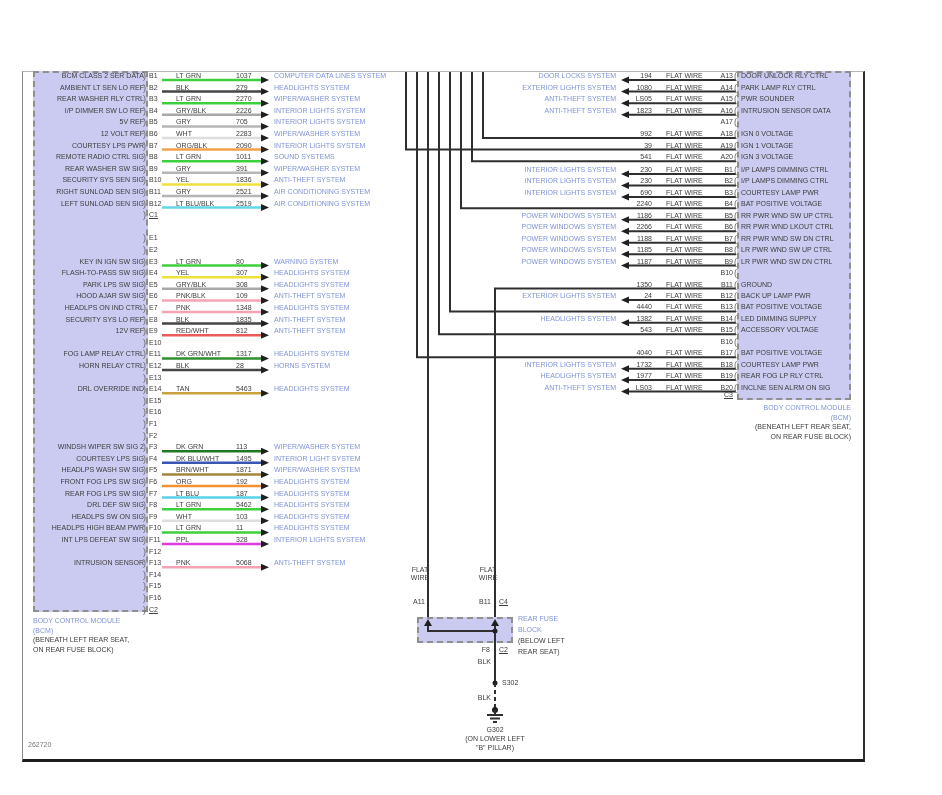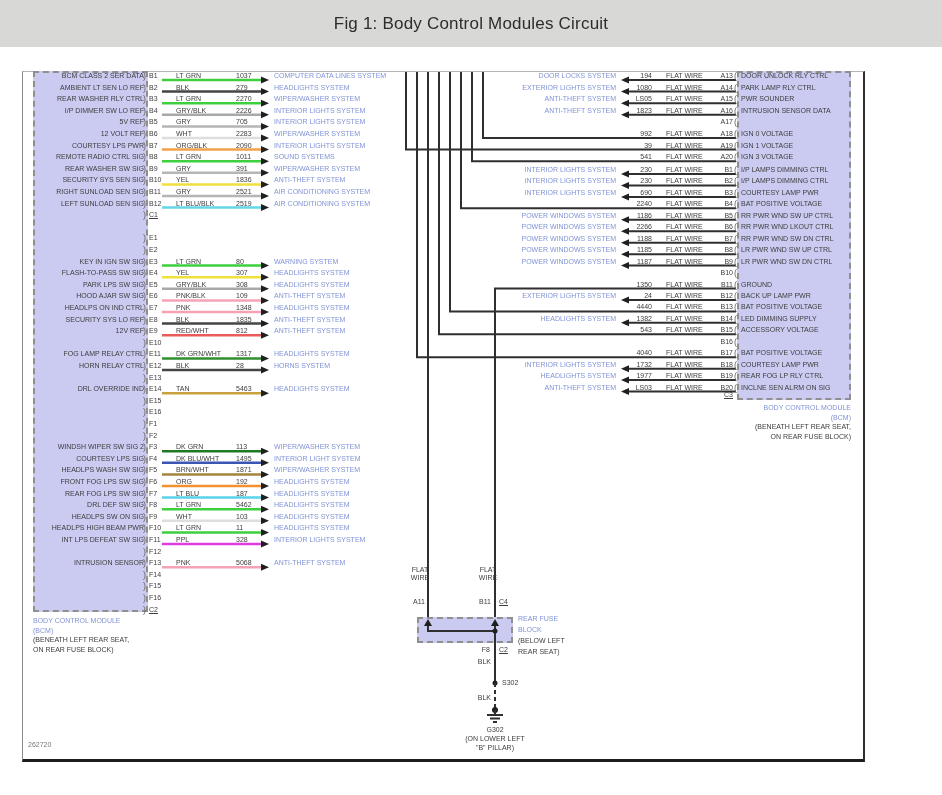--- a/index.html
+++ b/index.html
@@ -22,23 +22,20 @@
   .r{text-align:right;}
   .c{text-align:center;white-space:normal;}
   .u{text-decoration:underline;}
   .brk{font-size:9px;color:#666;}
   .fig{font-size:7px;color:#787878;}
 </style>
 </head>
 <body>
 <div id="stage">
 
-<div id="titlebar">
-  <h1>Fig 1: Body Control Modules Circuit</h1>
-</div>
 
 <div id="frame"></div>
 <div id="left-box" class="module-box"></div>
 <div id="right-box" class="module-box"></div>
 <div id="fuse-box" class="module-box"></div>
 
 <svg id="wire-layer" width="942" height="795">
       <path d="M162,80 H261" stroke="#3ecf3e" stroke-width="2.5" fill="none"></path>
       <polygon points="269,80 261,76.5 261,83.5" fill="#1f1f1f"></polygon>
       <path d="M162,91.6 H261" stroke="#454545" stroke-width="2.5" fill="none"></path>

